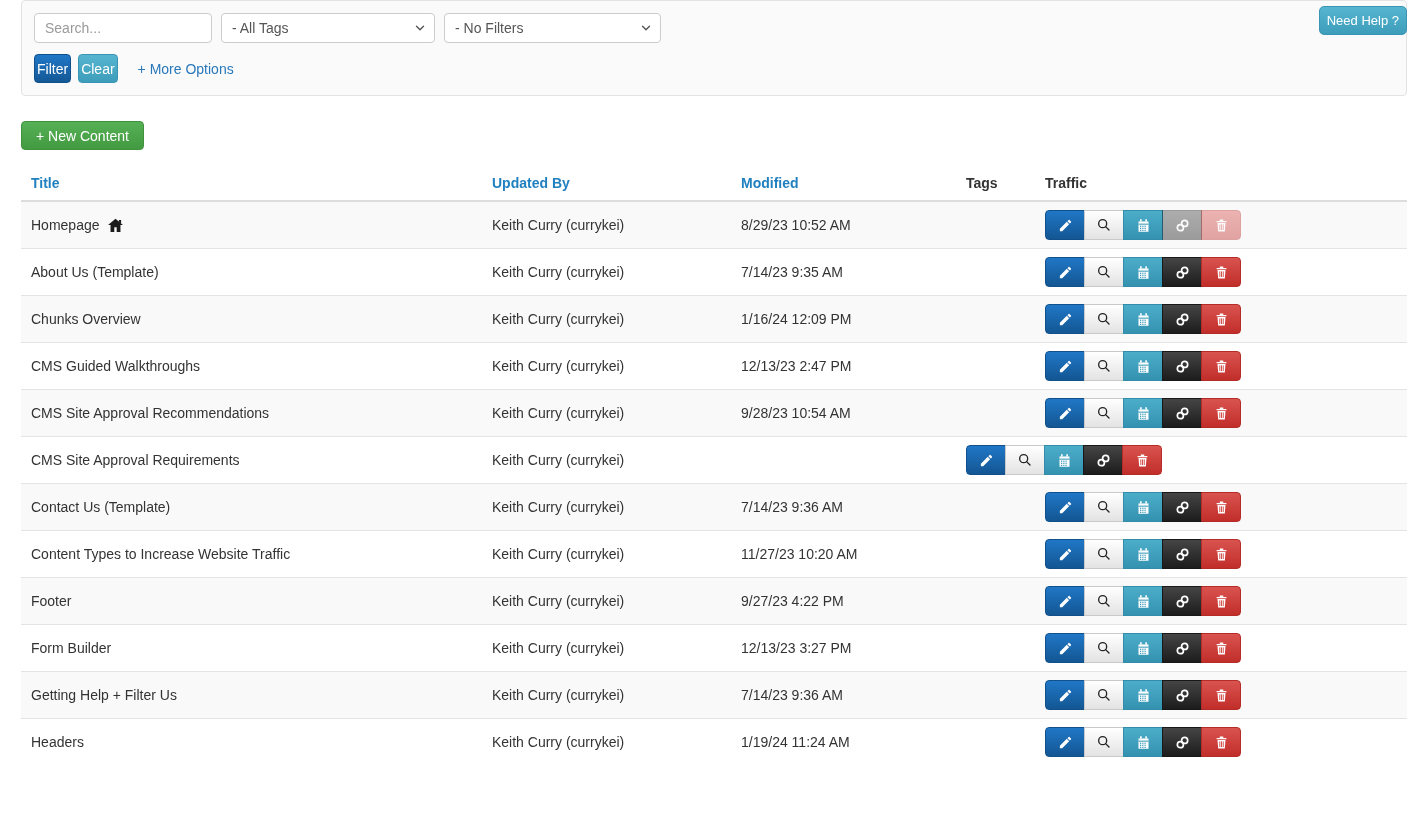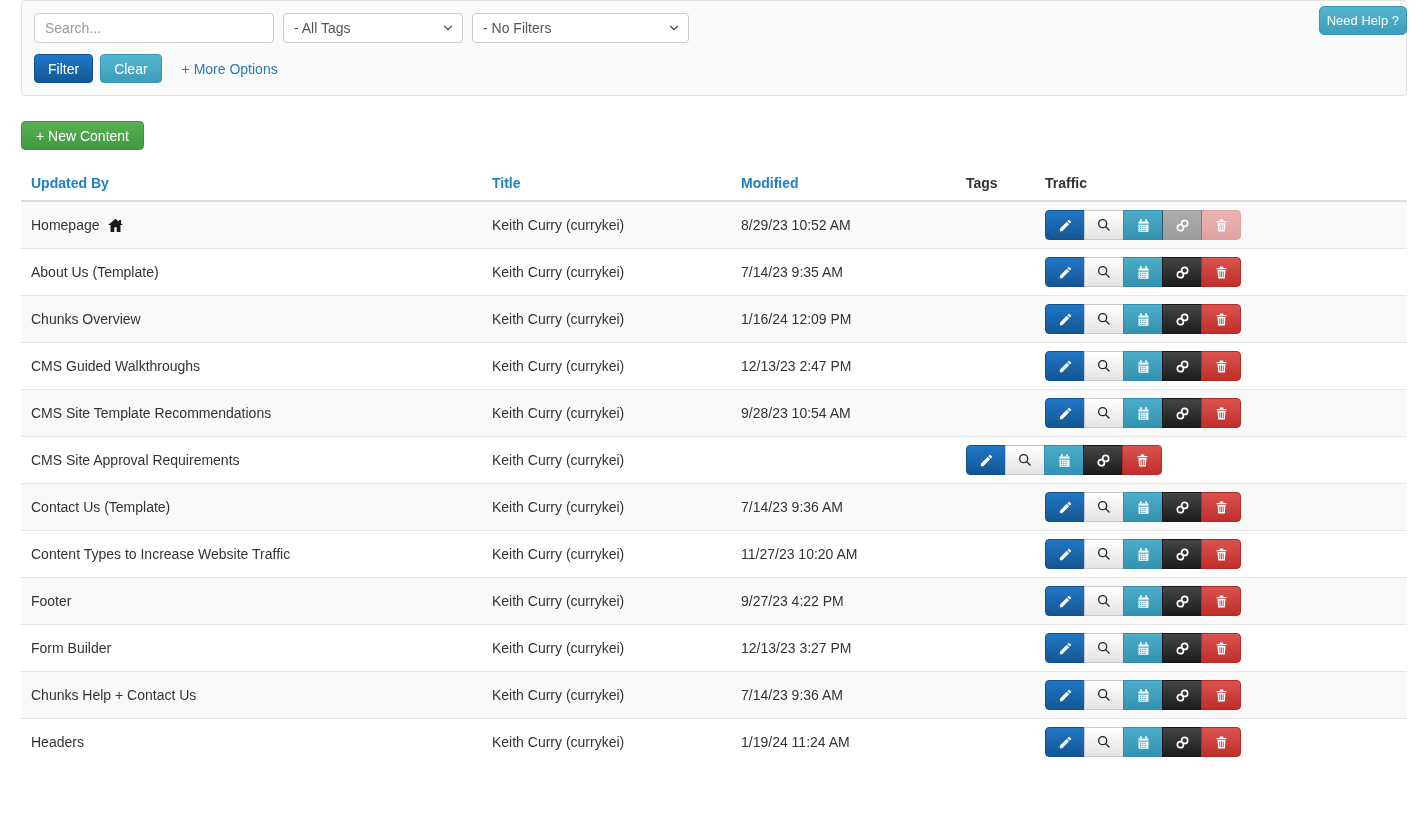--- a/index.html
+++ b/index.html
@@ -11,33 +11,33 @@
   h1.page-title { font-size:31px; font-weight:bold; color:#2b2b2b; margin:14px 0 12px; }
   .need-help-btn { position:absolute; top:6px; right:18px; padding:6px 7px;
     font-size:13px; color:#fff; border:1px solid #3995b3; border-radius:5px;
     background:linear-gradient(#56b6d1,#3d9dba); cursor:pointer;
     font-family:"Liberation Sans", sans-serif; }
 
   
   .filter-panel { border:1px solid #e3e3e3; border-radius:4px; background:#fafafa;
     padding:12px; margin-bottom:25px; }
   .filter-row1 { display:flex; gap:9px; margin-bottom:11px; }
-  .search-input { width:240px; height:30px; border:1px solid #ccc; border-radius:4px;
+  .search-input { width:178px; height:30px; border:1px solid #ccc; border-radius:4px;
     padding:0 10px; font-size:14px; color:#555; background:#fff;
     font-family:"Liberation Sans", sans-serif; }
   .search-input::placeholder { color:#9a9a9a; }
   .select-wrap { position:relative; }
-  .select-wrap select { appearance:none; -webkit-appearance:none; width:180px; height:30px;
+  .select-wrap select { appearance:none; -webkit-appearance:none; width:214px; height:30px;
     border:1px solid #ccc; border-radius:4px; background:#fff; color:#555;
     font-size:14px; padding:0 28px 0 10px; font-family:"Liberation Sans", sans-serif; }
   .select-wrap.wide select { width:217px; }
   .select-chevron { position:absolute; right:8px; top:8px; pointer-events:none; }
   .filter-row2 { display:flex; align-items:center; gap:7px; }
   .btn { border-radius:4px; font-size:14px; color:#fff; cursor:pointer; height:29px;
-    padding:0 13px; font-family:"Liberation Sans", sans-serif; }
+    padding:0 2px; font-family:"Liberation Sans", sans-serif; }
   .btn-filter { background:linear-gradient(#2077c6,#145896); border:1px solid #11508a; }
   .btn-clear  { background:linear-gradient(#56b6d1,#3d9dba); border:1px solid #3995b3; }
   .more-options { margin-left:13px; font-size:14px; color:#2878ba; text-decoration:none; }
 
   
   .btn-new-content { display:inline-block; height:29px; padding:0 14px; font-size:14px;
     color:#fff; border:1px solid #41923f; border-radius:4px; cursor:pointer;
     background:linear-gradient(#56b055,#429a41); margin-bottom:17px;
     font-family:"Liberation Sans", sans-serif; }
 
@@ -103,22 +103,22 @@
       <a class="more-options" href="#">+ More Options</a>
     </div>
   </div>
 
   
   <button class="btn-new-content">+ New Content</button>
 
   
   <div class="content-table">
     <div class="thead">
+      <div class="th sortable">Title</div>
       <div class="th sortable">Updated By</div>
-      <div class="th sortable">Title</div>
       <div class="th sortable">Modified</div>
       <div class="th plain">Tags</div>
       <div class="th plain">Traffic</div>
     </div>
     <div id="table-body">
         <div class="trow odd">
     <div class="cell title-cell">
       <span class="title-text">Homepage</span>
       <svg class="home-icon" width="17" height="17" viewBox="0 0 24 24" style="display: inline-block;">
         <path fill="#1b1b1b" d="M12 2.5 1.5 11.2H5V21h5.3v-6.5h3.4V21H19v-9.8h3.5L12 2.5zM16.8 4.4h3.1v4.8l-3.1-2.6z"></path>
@@ -386,21 +386,21 @@
               <rect x="11.3" y="10.2" width="1.5" height="9"></rect>
               <rect x="14" y="10.2" width="1.5" height="9"></rect>
             </g>
           </svg>
         </button>
       </div>
     </div>
   </div>
         <div class="trow odd">
     <div class="cell title-cell">
-      <span class="title-text">CMS Site Template Recommendations</span>
+      <span class="title-text">CMS Site Approval Recommendations</span>
 
     </div>
     <div class="cell">
       <span class="updated-text">Keith Curry (currykei)</span>
     </div>
     <div class="cell">
       <span class="modified-text">9/28/23 10:54 AM</span>
     </div>
     <div class="cell">
       <span class="tags-text"></span>
@@ -791,21 +791,21 @@
               <rect x="11.3" y="10.2" width="1.5" height="9"></rect>
               <rect x="14" y="10.2" width="1.5" height="9"></rect>
             </g>
           </svg>
         </button>
       </div>
     </div>
   </div>
         <div class="trow odd">
     <div class="cell title-cell">
-      <span class="title-text">Chunks Help + Contact Us</span>
+      <span class="title-text">Getting Help + Filter Us</span>
 
     </div>
     <div class="cell">
       <span class="updated-text">Keith Curry (currykei)</span>
     </div>
     <div class="cell">
       <span class="modified-text">7/14/23 9:36 AM</span>
     </div>
     <div class="cell">
       <span class="tags-text"></span>

